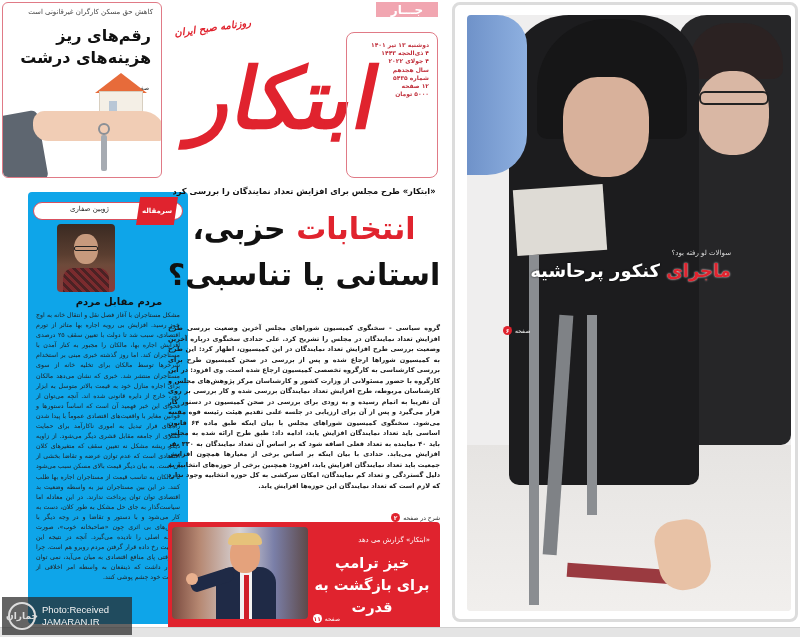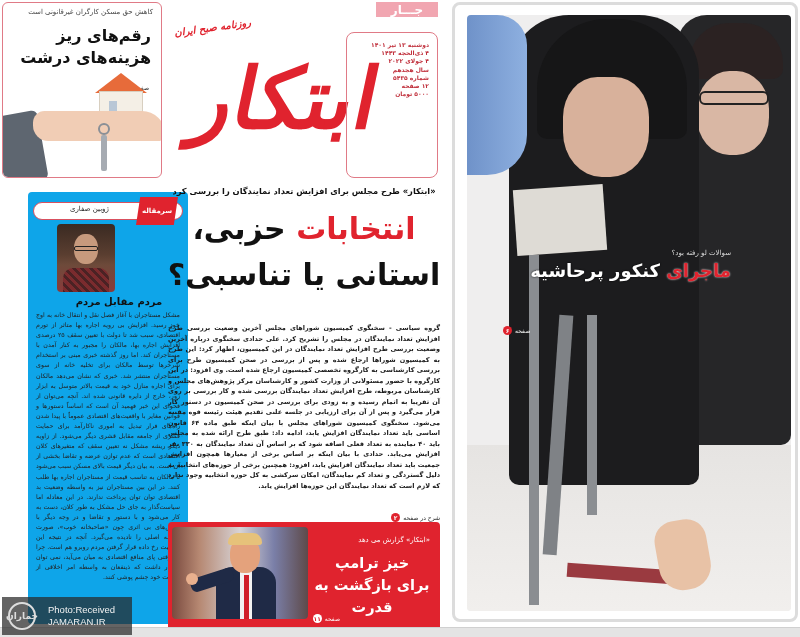--- a/index.html
+++ b/index.html
@@ -37,21 +37,21 @@
   .ed-header { position: absolute; left: 5px; top: 10px; width: 150px; height: 18px; border: 1.5px solid #d9505e; border-radius: 10px; background: #fff; }
   .ed-author { position: absolute; left: 36px; top: 2px; font-size: 7px; color: #222; direction: rtl; }
   .ed-tag { position: absolute; right: 4px; top: -6px; width: 42px; height: 28px; background: #e0232e; clip-path: polygon(10% 0, 100% 0, 90% 100%, 0 100%); color: #fff; font-size: 7px; font-weight: bold; display: flex; align-items: center; justify-content: center; direction: rtl; }
   .ed-photo { position: absolute; left: 29px; top: 32px; width: 58px; height: 68px; border-radius: 4px; background: linear-gradient(180deg, #3a2a22 0%, #5a3e30 45%, #6d4a3a 60%, #8a3b3b 100%); overflow: hidden; }
   .ed-photo .face { position: absolute; left: 17px; top: 10px; width: 24px; height: 30px; border-radius: 45%; background: #c79a7d; }
   .ed-photo .glasses { position: absolute; left: 17px; top: 22px; width: 24px; height: 5px; border: 1.5px solid #222; border-radius: 2px; }
   .ed-photo .shirt { position: absolute; left: 6px; top: 44px; width: 46px; height: 30px; border-radius: 10px 10px 0 0; background: repeating-linear-gradient(45deg, #7b2b2e 0 3px, #4b2224 3px 6px); }
   .ed-title { position: absolute; left: 11px; top: 104px; width: 160px; text-align: center; direction: rtl; font-weight: bold; font-size: 10px; color: #111; }
   .ed-body { position: absolute; left: 8px; top: 118px; width: 144px; direction: rtl; text-align: justify; font-size: 6.3px; line-height: 10.1px; color: #222; }
 
-  .watermark { position: absolute; left: 2px; top: 597px; width: 130px; height: 38px; background: rgba(40,40,40,0.72); display: flex; align-items: center; gap: 12px; padding-left: 6px; }
+  .watermark { position: absolute; left: 2px; top: 597px; width: 130px; height: 38px; background: rgba(40,40,40,0.72); display: flex; align-items: center; gap: 6px; padding-left: 6px; }
   .wm-logo { width: 28px; height: 28px; border-radius: 50%; border: 2px solid #ddd; display: flex; align-items: center; justify-content: center; color: #ddd; font-size: 9px; font-weight: bold; }
   .wm-text { color: #f2f2f2; font-size: 9.5px; line-height: 12px; font-family: "Liberation Sans", sans-serif; }
 
   
   .masthead { position: absolute; left: 166px; top: 2px; width: 276px; height: 176px; }
   .logo-text { position: absolute; left: 10px; top: 22px; width: 220px; height: 150px; direction: rtl; text-align: center; color: #e0232e; font-family: "DejaVu Serif", serif; font-weight: bold; font-size: 84px; line-height: 150px; transform: skewX(-12deg); letter-spacing: -6px; }
   .slogan { position: absolute; left: 8px; top: 20px; color: #e0232e; font-size: 10px; font-weight: bold; direction: rtl; font-style: italic; transform: rotate(-8deg); }
   .section-tab { position: absolute; right: 4px; top: 0; width: 62px; height: 15px; background: #f1a6b1; color: #fff; font-weight: bold; font-size: 12px; display: flex; align-items: center; justify-content: center; direction: rtl; letter-spacing: 2px; }
   .date-box { position: absolute; right: 4px; top: 30px; width: 92px; height: 146px; border: 1.5px solid #e07a86; border-radius: 8px 8px 8px 8px; background: rgba(255,255,255,0.0); }
   .date-lines { position: absolute; right: 8px; top: 8px; direction: rtl; text-align: right; font-size: 6px; line-height: 8.2px; color: #c0303c; font-weight: bold; }

